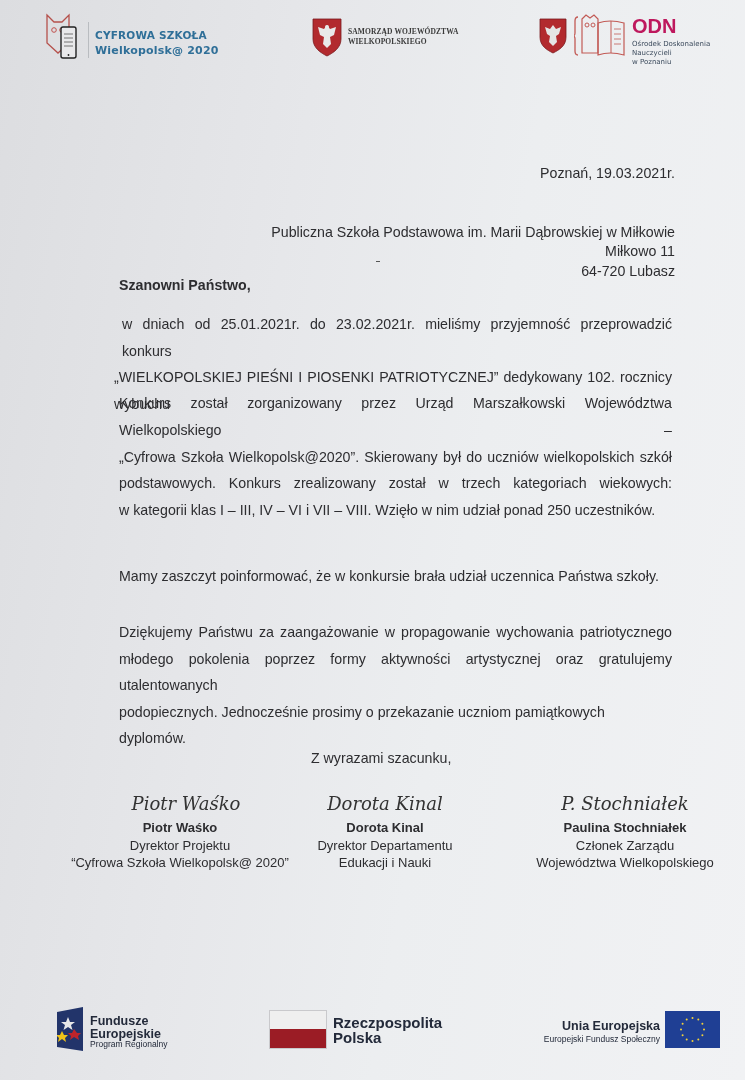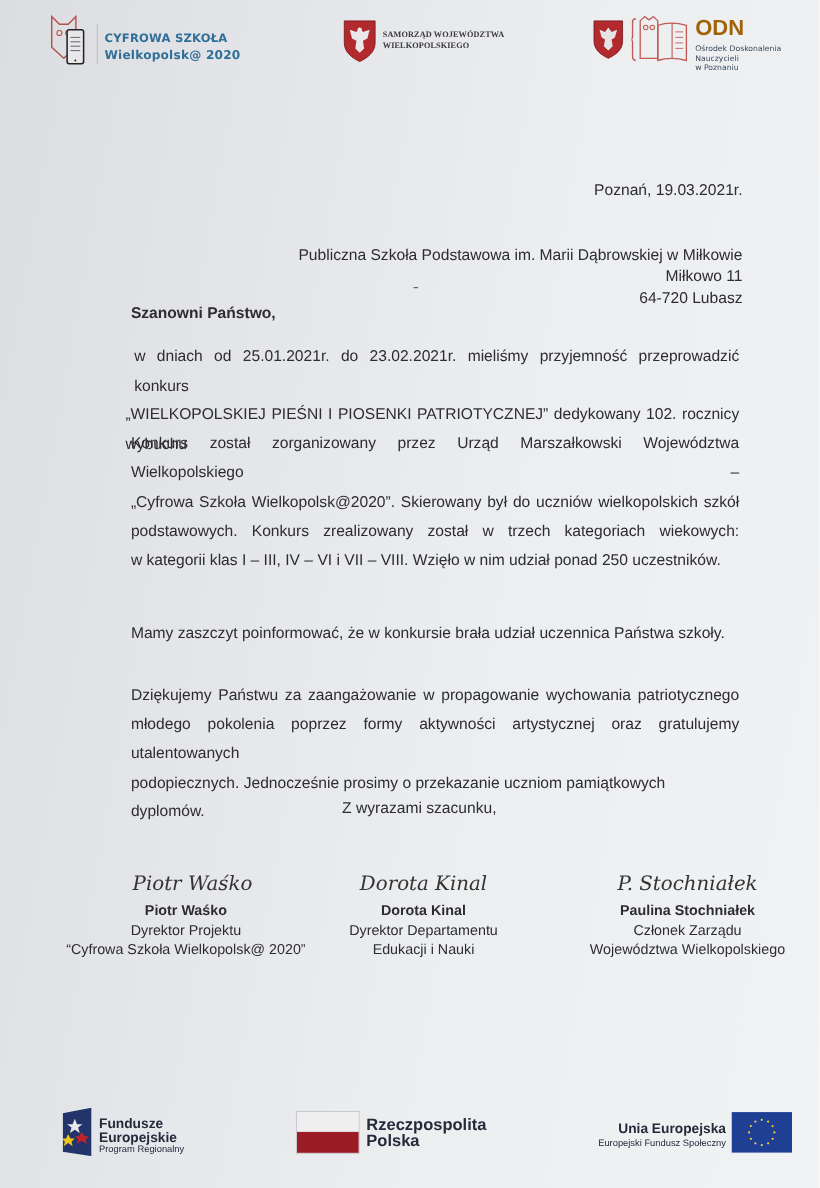--- a/index.html
+++ b/index.html
@@ -7,21 +7,21 @@
     width:745px; height:1080px; overflow:hidden; position:relative;
     background: linear-gradient(100deg, #dcdde0 0%, #e6e7ea 35%, #eceef0 60%, #f1f2f4 100%);
     font-family: "DejaVu Sans", sans-serif; color:#2a2a2c;
   }
   .abs { position:absolute; }
   
   .cs-text { left:95px; top:28px; font-family:"DejaVu Sans", sans-serif; font-weight:bold; color:#2f6f98; font-size:11px; line-height:15px; letter-spacing:0.2px; }
   .cs-text div:first-child { font-size:10.5px; }
   .cs-divider { left:88px; top:22px; width:1px; height:36px; background:#b9bcc0; }
   .sw-text { left:348px; top:27px; font-size:7.5px; font-weight:bold; color:#3a3a3a; line-height:10px; letter-spacing:0.1px;font-family:Liberation Serif, serif; }
-  .odn-title { left:632px; top:15px; font-size:20px; font-weight:bold; color:#a16207; font-family:"Liberation Sans", sans-serif; }
+  .odn-title { left:632px; top:15px; font-size:20px; font-weight:bold; color:#be185d; font-family:"Liberation Sans", sans-serif; }
   .odn-sub { left:632px; top:40px; font-size:7px; color:#3b4a5c; line-height:9px; }
   
   .txt { font-family:"Liberation Sans", sans-serif; font-size:14.2px; color:#2d2d30; line-height:18px; }
   .right { text-align:right;margin-top:47px; }
   .justify { text-align:justify; text-align-last:justify; }
   .bold { font-weight:bold; }
   .center { text-align:center; }
   .sig-name { font-weight:bold; font-size:13px; }
   .sig-role { font-size:13px; line-height:17px; }
   .sig-scribble { font-family:"DejaVu Serif", serif; font-style:italic; color:#333; font-size:18px; }
@@ -112,23 +112,23 @@
 </div>
 
 <div class="abs txt" style="left:119px;top:567px;width:560px;">Mamy zaszczyt poinformować, że w konkursie brała udział uczennica Państwa szkoły.</div>
 
 <div class="abs txt" style="left:119px;top:619px;width:553px;line-height:26.5px;">
   <div class="justify">Dziękujemy Państwu za zaangażowanie w propagowanie wychowania patriotycznego</div>
   <div class="justify">młodego pokolenia poprzez formy aktywności artystycznej oraz gratulujemy utalentowanych</div>
   <div>podopiecznych. Jednocześnie prosimy o przekazanie uczniom pamiątkowych dyplomów.</div>
 </div>
 
-<div class="abs txt" style="left:311px;top:726px;text-align:right;">Z wyrazami szacunku,</div>
+<div class="abs txt" style="left:311px;top:749px;text-align:right;">Z wyrazami szacunku,</div>
 
-<div class="abs txt center" style="left:54px;top:795px;width:230px;">
+<div class="abs txt center" style="left:65px;top:795px;width:230px;">
   <div class="sig-scribble" style="height:24px;margin-left:12px;">Piotr Waśko</div>
   <div class="sig-name">Piotr Waśko</div>
   <div class="sig-role">Dyrektor Projektu</div>
   <div class="sig-role">“Cyfrowa Szkoła Wielkopolsk@ 2020”</div>
 </div>
 
 <div class="abs txt center" style="left:300px;top:795px;width:170px;">
   <div class="sig-scribble" style="height:24px;">Dorota Kinal</div>
   <div class="sig-name">Dorota Kinal</div>
   <div class="sig-role">Dyrektor Departamentu</div>

